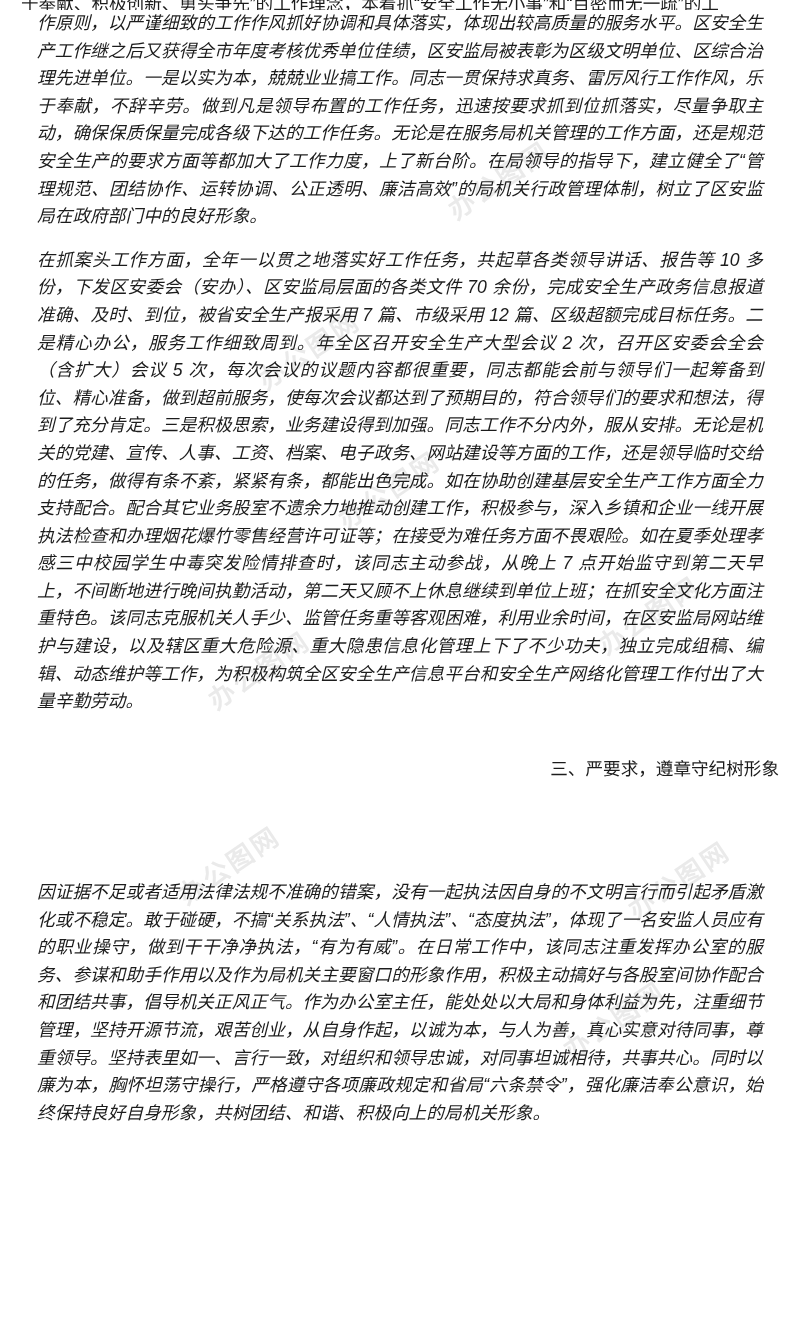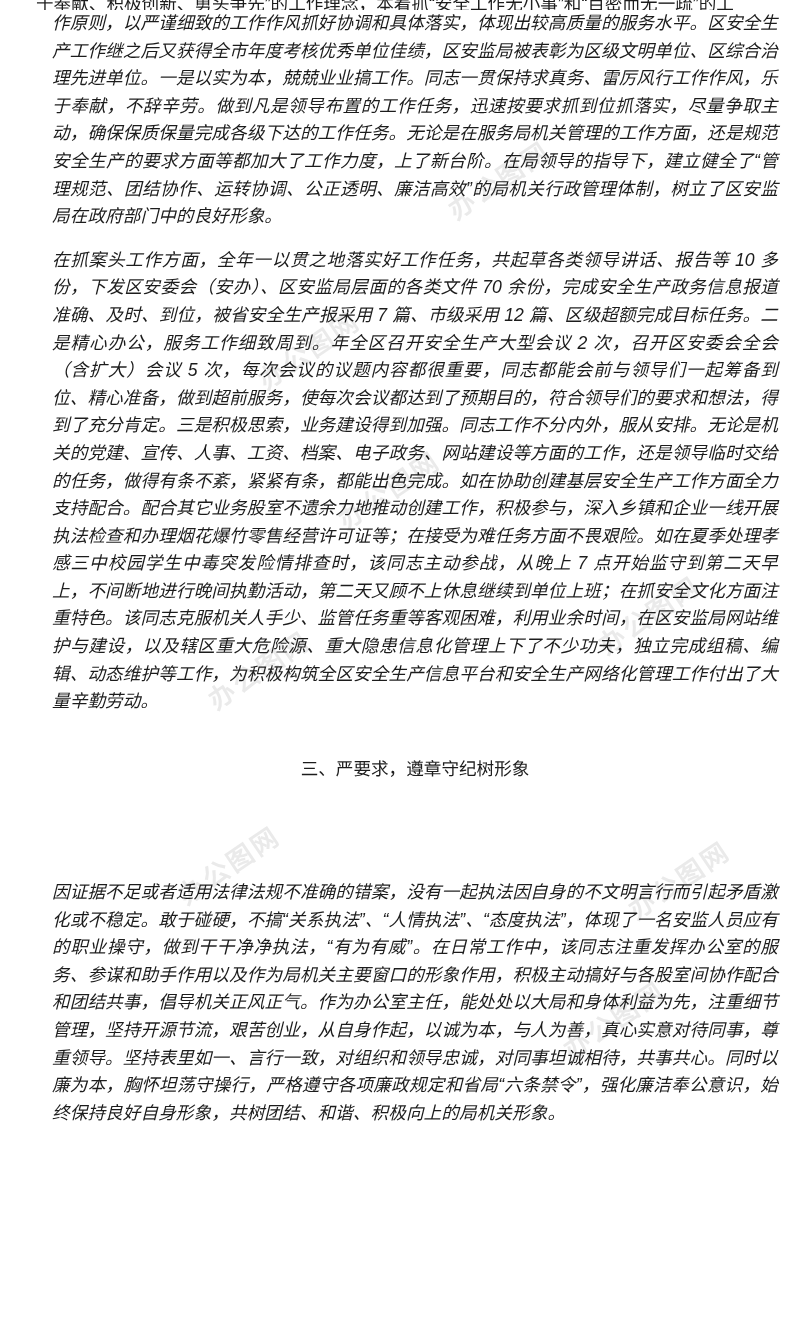--- a/index.html
+++ b/index.html
@@ -44,21 +44,21 @@
     letter-spacing: 3px;
     font-weight: 700;
     white-space: nowrap;
     font-family: "DejaVu Sans", sans-serif;
     user-select: none;
   }
 
   
   #text-body {
     position: absolute;
-    left: 36px;
+    left: 21px;
     top: 0;
     width: 758px;
     z-index: 2;
   }
 
   .doc-line,
   .doc-para {
     font-size: 17.6px;
     line-height: 27.6px;
     text-align: justify;
@@ -94,21 +94,21 @@
     height: 62px;
   }
 
   #bottom-whitespace {
     height: 170px;
   }
 
   .heading-line {
     font-size: 17.6px;
     line-height: 27.6px;
-    text-align: center;
+    text-align: right;
     color: #1c1c1c;
     margin-top: 40px;
   }
 </style>
 </head>
 <body>
 
 <div id="document-page">
 
   <div id="watermark-layer">

